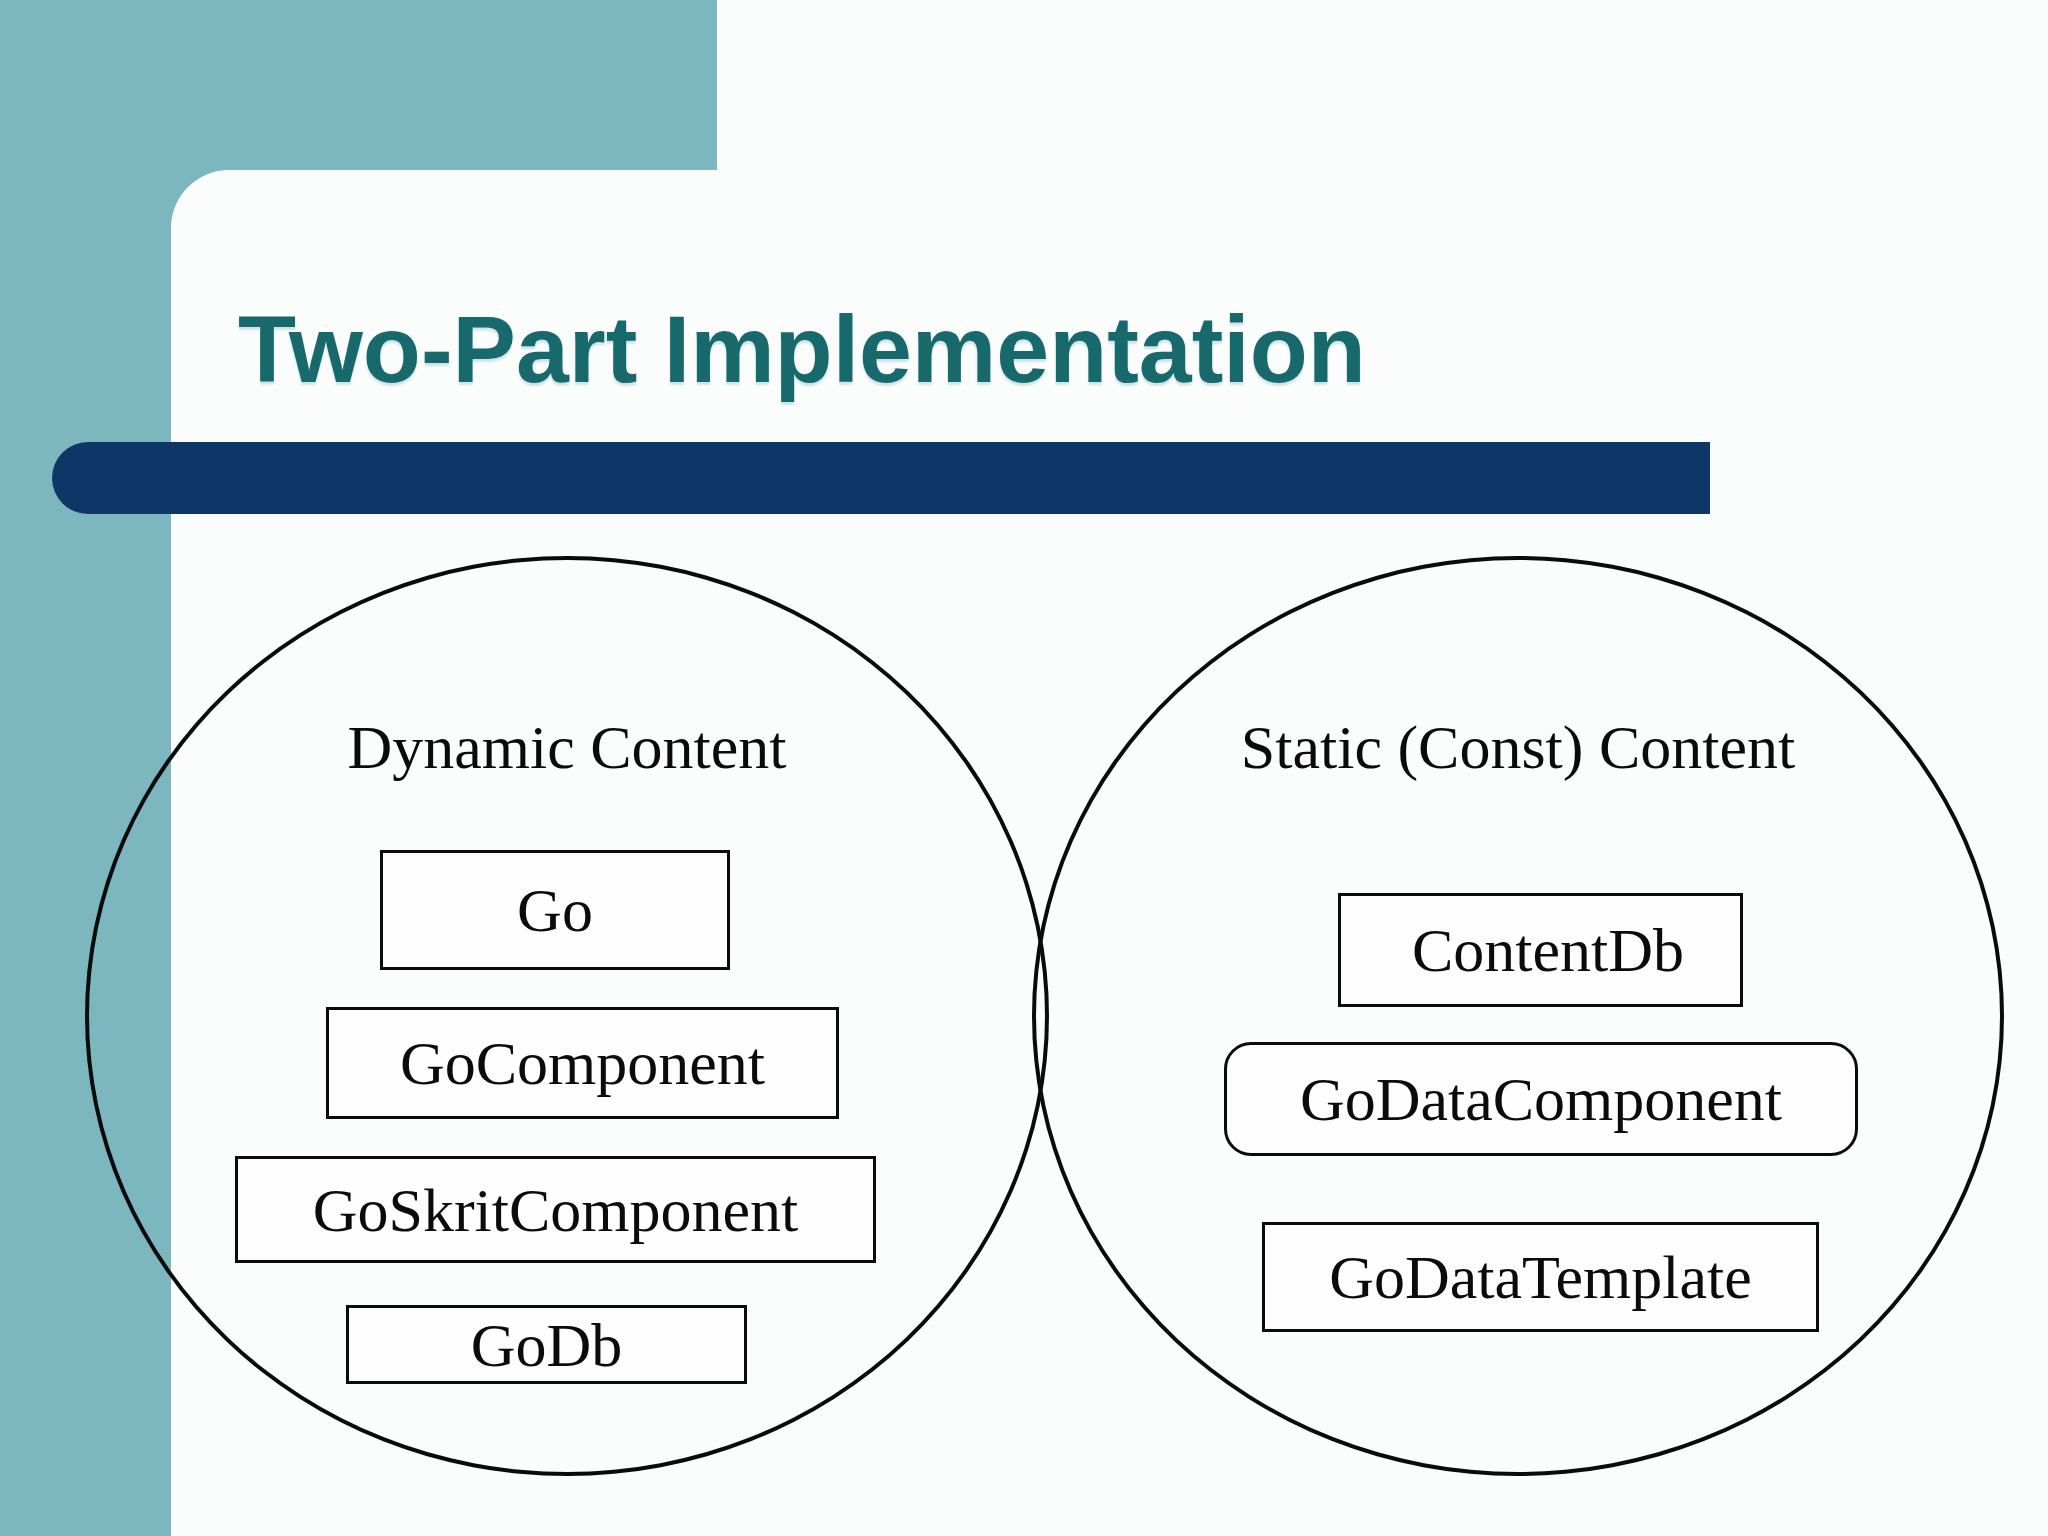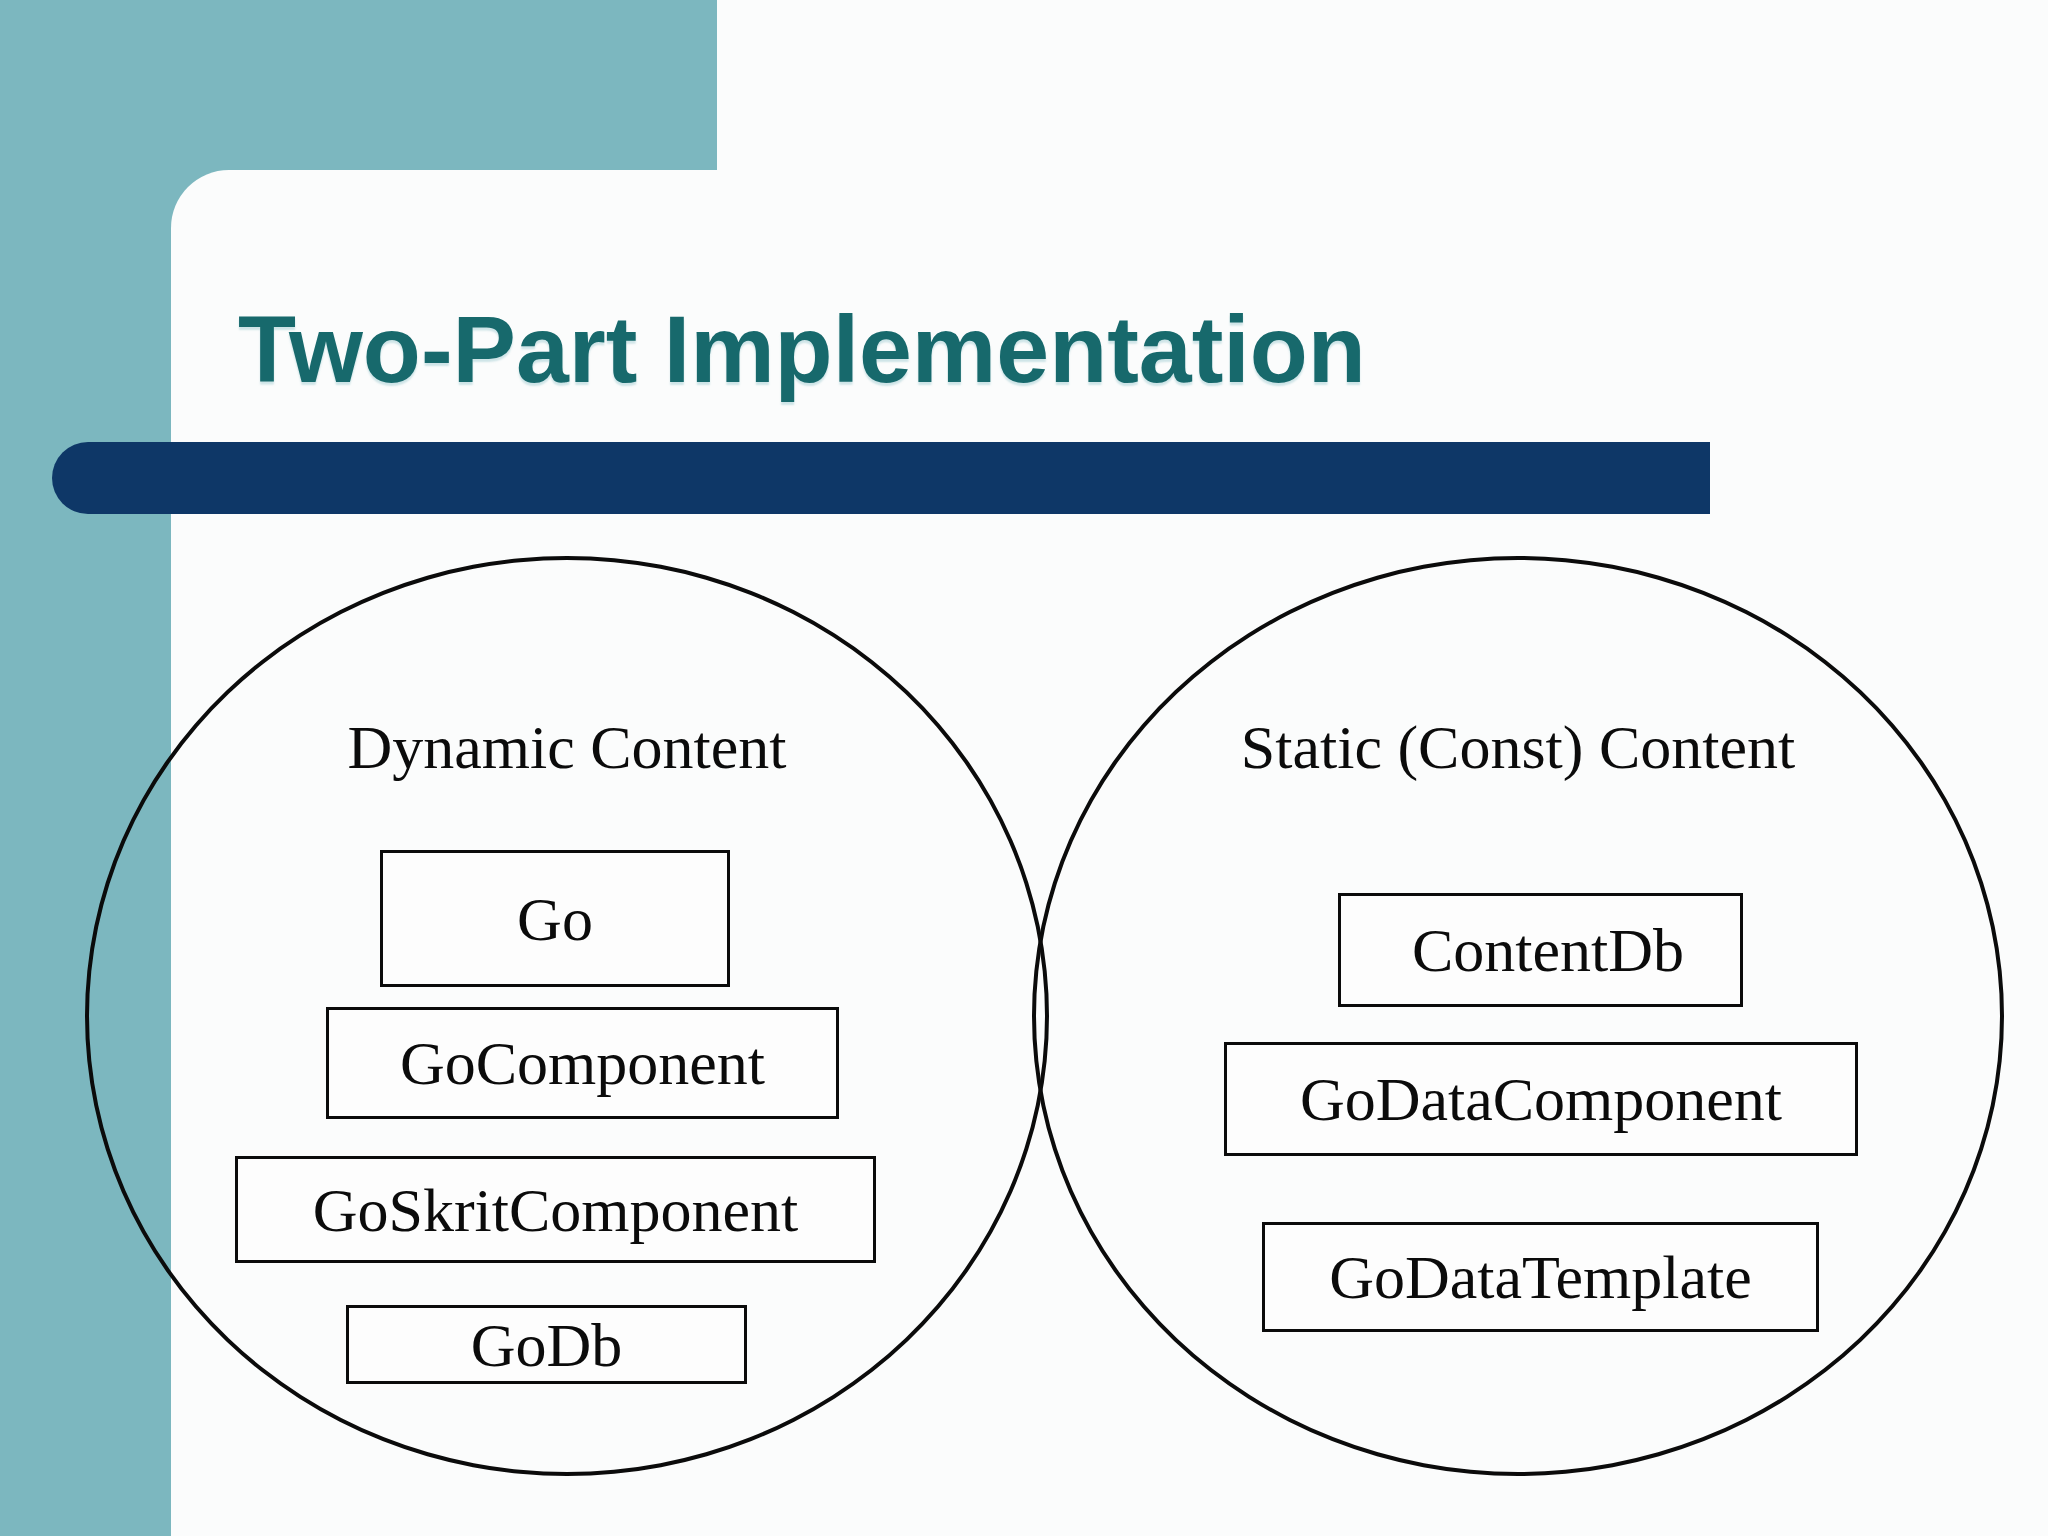--- a/index.html
+++ b/index.html
@@ -62,26 +62,26 @@
   
   .class-box{
     position:absolute;
     border:3px solid var(--ink,#0b0b0b);
     background:#fdfdfd;
     box-sizing:border-box;
     display:flex;align-items:center;justify-content:center;
     font-size:62px;line-height:1.0;color:var(--ink,#0b0b0b);
     white-space:nowrap;
   }
-  .b-go              {left:380px;  top:850px;  width:350px; height:137px;}
+  .b-go              {left:380px;  top:850px;  width:350px; height:120px;}
   .b-gocomponent     {left:326px;  top:1007px; width:513px; height:112px;}
   .b-goskritcomponent{left:235px;  top:1156px; width:641px; height:107px;}
   .b-godb            {left:346px;  top:1305px; width:401px; height:79px;}
   .b-contentdb       {left:1338px; top:893px;  width:405px; height:114px;padding-left:15px;}
-  .b-godatacomponent {left:1224px; top:1042px; width:634px; height:114px;}
+  .b-godatacomponent {left:1224px; top:1042px; width:634px; height:114px;border-radius:27px;}
   .b-godatatemplate  {left:1262px; top:1191px; width:557px; height:110px;margin-top:31px;}
 </style>
 </head>
 <body>
 
 <div class="slide">
 
   <div class="teal-strip"></div>
   <div class="teal-block"></div>
   <div class="content-panel"></div>

